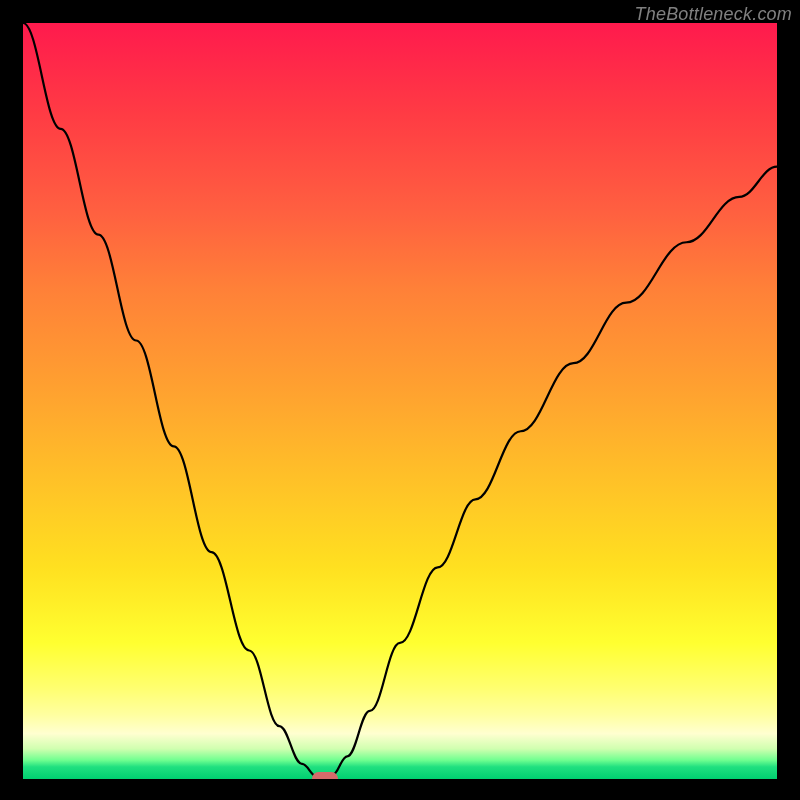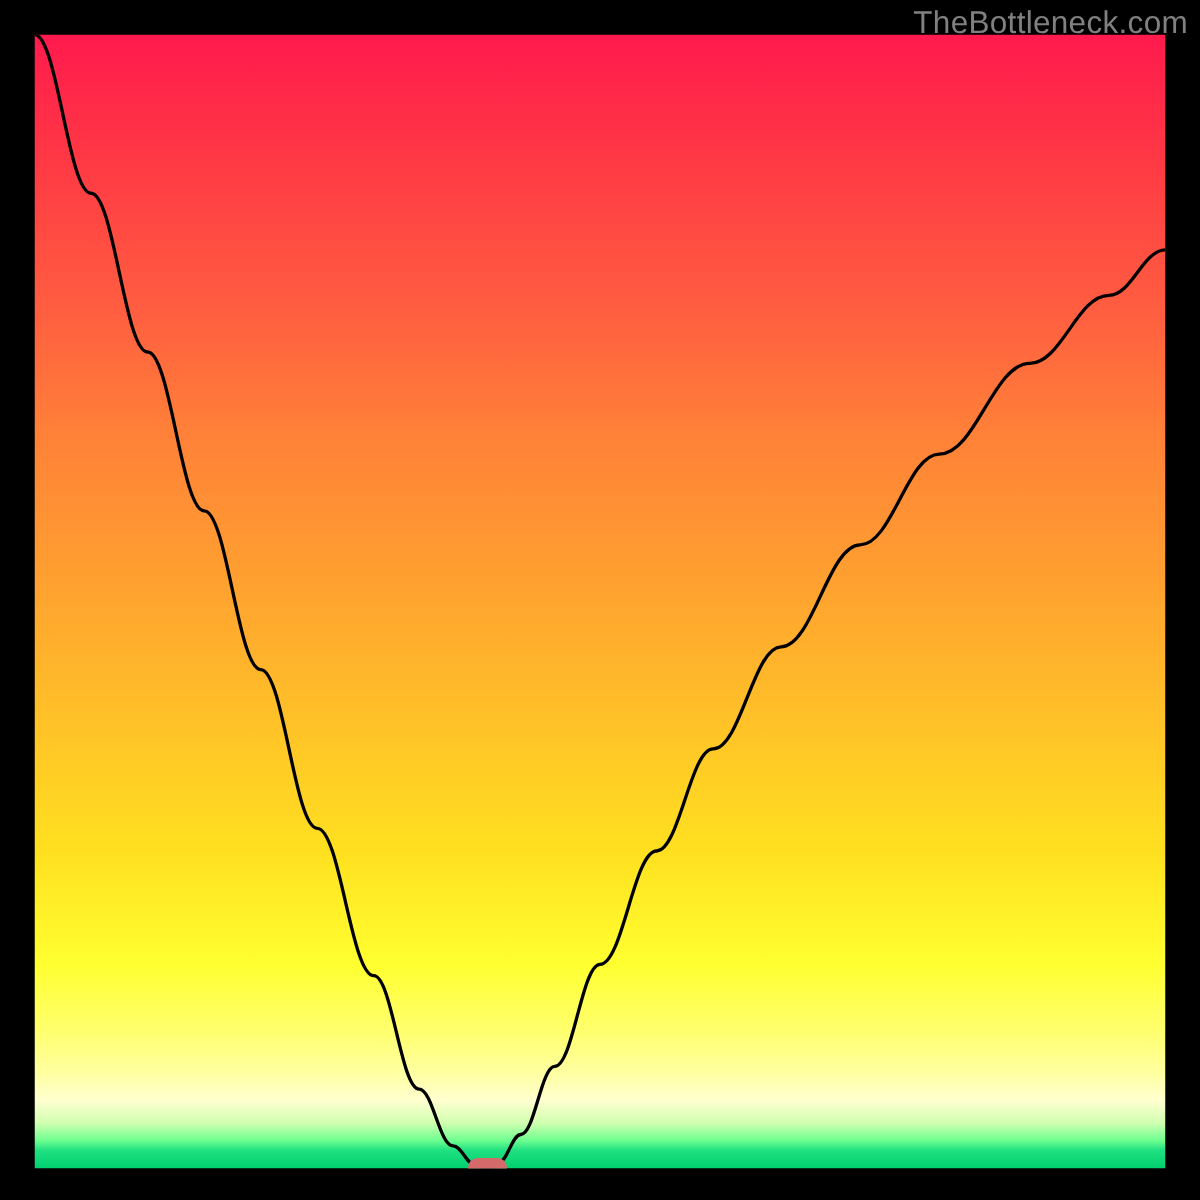--- a/index.html
+++ b/index.html
@@ -56,22 +56,23 @@
     width: 26px;
     height: 13px;
     background: #d46a6a;
     border-radius: 7px;
   }
   .watermark {
     position: absolute;
     top: 4px;
     right: 8px;
     color: #808080;
-    font-size: 21px;
+    font-size: 18px;
     letter-spacing: 0.2px;
+    font-style: italic;
   }
 </style>
 </head>
 <body>
 
 <div class="frame">
   <div class="gradient"></div>
 
   <svg class="curve-svg" viewBox="0 0 754 756" preserveAspectRatio="none">
     <path id="curve-path" d="M 0 0 C 15.080000000000002 0 22.62 105.84000000000003 37.7 105.84000000000003 C 52.78 105.84000000000003 60.32000000000001 211.68000000000006 75.4 211.68000000000006 C 90.48 211.68000000000006 98.02 317.52000000000004 113.1 317.52000000000004 C 128.18 317.52000000000004 135.72 423.36 150.8 423.36 C 165.88 423.36 173.42000000000002 529.2 188.5 529.2 C 203.57999999999998 529.2 211.12 627.48 226.2 627.48 C 238.264 627.48 244.296 703.08 256.36 703.08 C 265.408 703.08 269.932 740.88 278.98 740.88 C 285.012 740.88 288.028 753.732 294.06 753.732 C 297.076 753.732 298.584 756 301.6 756 C 304.616 756 306.124 752.22 309.14 752.22 C 315.17199999999997 752.22 318.188 733.32 324.21999999999997 733.32 C 333.268 733.32 337.79200000000003 687.96 346.84000000000003 687.96 C 358.904 687.96 364.93600000000004 619.9200000000001 377 619.9200000000001 C 392.08000000000004 619.9200000000001 399.62 544.3199999999999 414.70000000000005 544.3199999999999 C 429.78000000000003 544.3199999999999 437.32 476.28000000000003 452.4 476.28000000000003 C 470.496 476.28000000000003 479.54400000000004 408.24 497.64000000000004 408.24 C 518.752 408.24 529.308 340.2 550.42 340.2 C 571.532 340.2 582.088 279.71999999999997 603.2 279.71999999999997 C 627.328 279.71999999999997 639.392 219.24 663.52 219.24 C 684.632 219.24 695.188 173.88 716.3 173.88 C 731.38 173.88 738.92 143.64 754 143.64 "></path>

